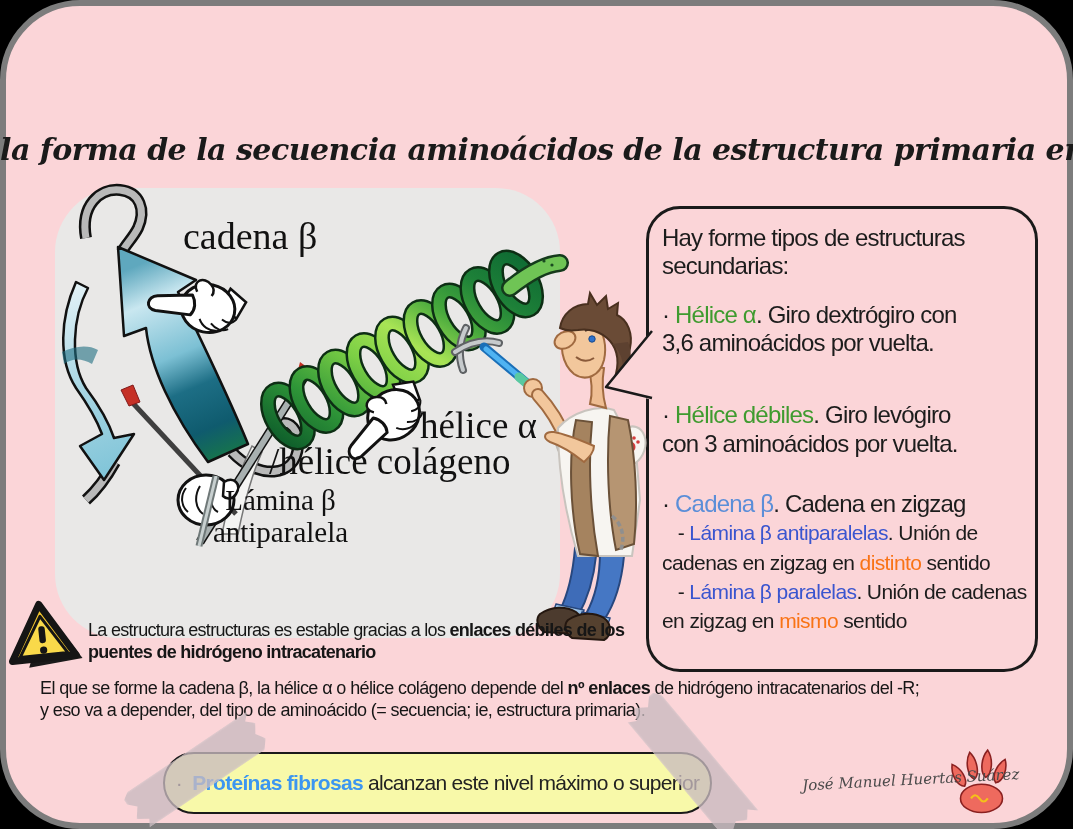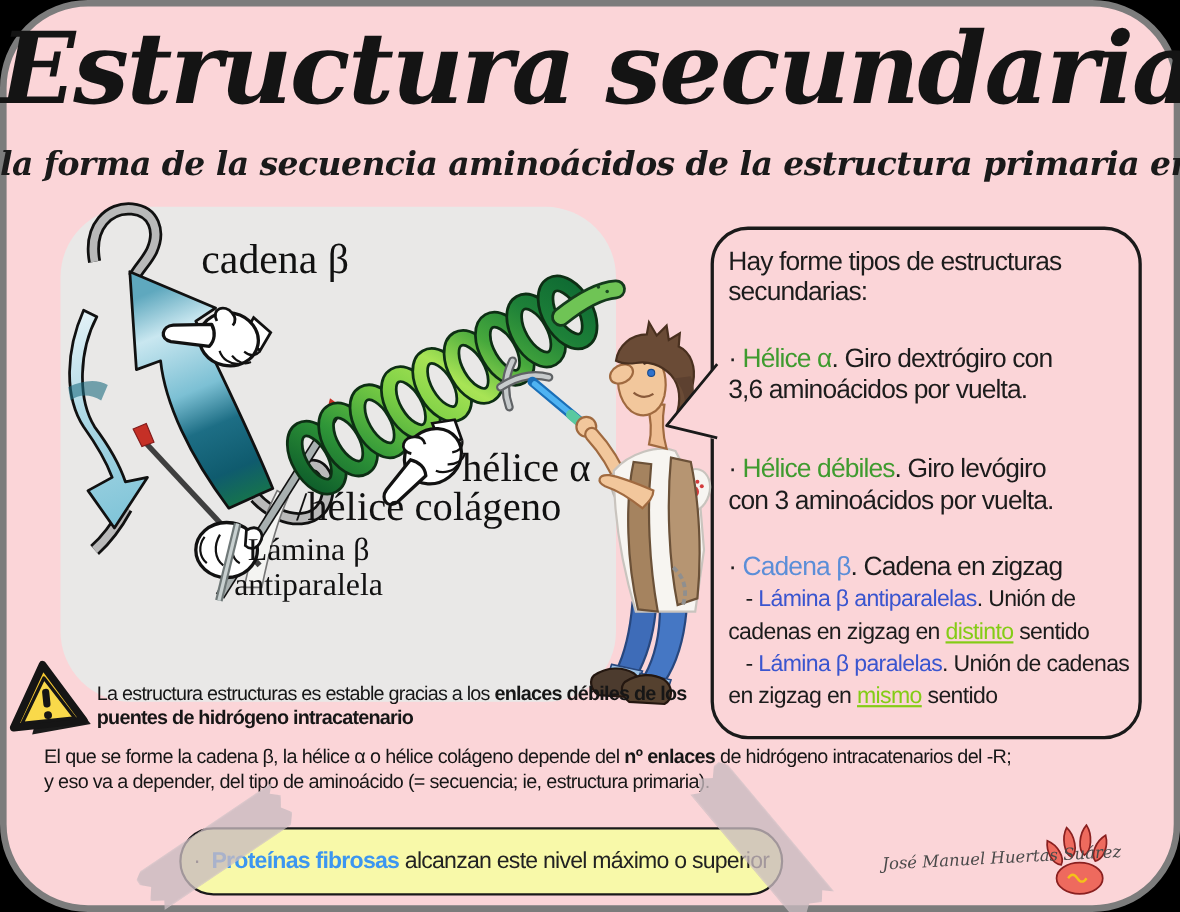--- a/index.html
+++ b/index.html
@@ -17,28 +17,28 @@
             font-family:"DejaVu Serif", serif;font-style:italic;font-weight:bold;
             font-size:30px;letter-spacing:-0.5px;white-space:nowrap;}
   .serif-label{font-family:"Liberation Serif", serif;color:#111;}
   .lbl-cadena{left:183px;top:214px;font-size:38px;}
   .lbl-helice1{left:420px;top:404px;font-size:37px;}
   .lbl-helice2{left:269px;top:440px;font-size:37px;}
   .lbl-lamina{left:168px;top:484px;width:225px;text-align:center;font-size:29px;line-height:1.12;}
   .info-text{left:662px;top:224px;width:362px;color:#1c1c1c;
              font-size:24px;line-height:1.18;letter-spacing:-0.8px;}
   .info-text p{margin:0;white-space:nowrap;}
-  .info-text p.p2{margin-top:32px;}
+  .info-text p.p2{margin-top:20px;}
   .info-text p.p3{margin-top:44px;}
   .info-text p.p4{margin-top:32px;}
   .sm{font-size:21px;letter-spacing:-0.6px;line-height:1.35;}
   .g{color:#3f9b2f;}
   .bl{color:#5b8ed8;}
   .db{color:#3a55cf;}
-  .rd{color:#84cc16;text-decoration:underline;}
+  .rd{color:#f97316;}
   .b{font-weight:bold;}
   .fb{color:#3c96f0;font-weight:bold;}
   .warning-text{left:88px;top:620px;width:580px;color:#161616;font-size:18px;
                 line-height:1.2;letter-spacing:-0.7px;white-space:nowrap;}
   .footnote{left:40px;top:678px;width:990px;color:#161616;font-size:18px;
             line-height:1.2;letter-spacing:-0.6px;white-space:nowrap;}
   .pill{left:163px;top:752px;width:549px;height:62px;background:#f8f9a9;
         border:2.5px solid #1a1a1a;border-radius:32px;box-sizing:border-box;
         display:flex;align-items:center;justify-content:center;
         font-size:21px;letter-spacing:-0.7px;color:#222;white-space:nowrap;z-index:6;}
@@ -222,21 +222,20 @@
         <path d="M8,38 C14,34 14,22 8,14 C2,22 2,34 8,38 Z" transform="rotate(-30 8 26)"></path>
         <path d="M21,30 C27,26 27,12 21,4 C15,12 15,26 21,30 Z" transform="rotate(-10 21 17)"></path>
         <path d="M35,28 C41,24 41,10 35,2 C29,10 29,24 35,28 Z" transform="rotate(4 35 15)"></path>
         <path d="M48,34 C54,30 54,18 48,10 C42,18 42,30 48,34 Z" transform="rotate(22 48 22)"></path>
         <ellipse cx="30" cy="48" rx="20" ry="13.5"></ellipse>
       </g>
       <path d="M20,48 q4,-6 8,0 q4,6 8,0" fill="none" stroke="#f4c11a" stroke-width="2"></path>
     </g>
   </svg>
 
-  <div class="abs title txt">Estructura secundaria</div>
   <div class="abs subtitle txt">la forma de la secuencia aminoácidos de la estructura primaria en el espacio</div>
 
   <div class="abs serif-label lbl-cadena txt">cadena β</div>
   <div class="abs serif-label lbl-helice1 txt">hélice α</div>
   <div class="abs serif-label lbl-helice2 txt">/hélice colágeno</div>
   <div class="abs serif-label lbl-lamina txt">
     <div>Lámina β</div>
     <div>antiparalela</div>
   </div>
 

